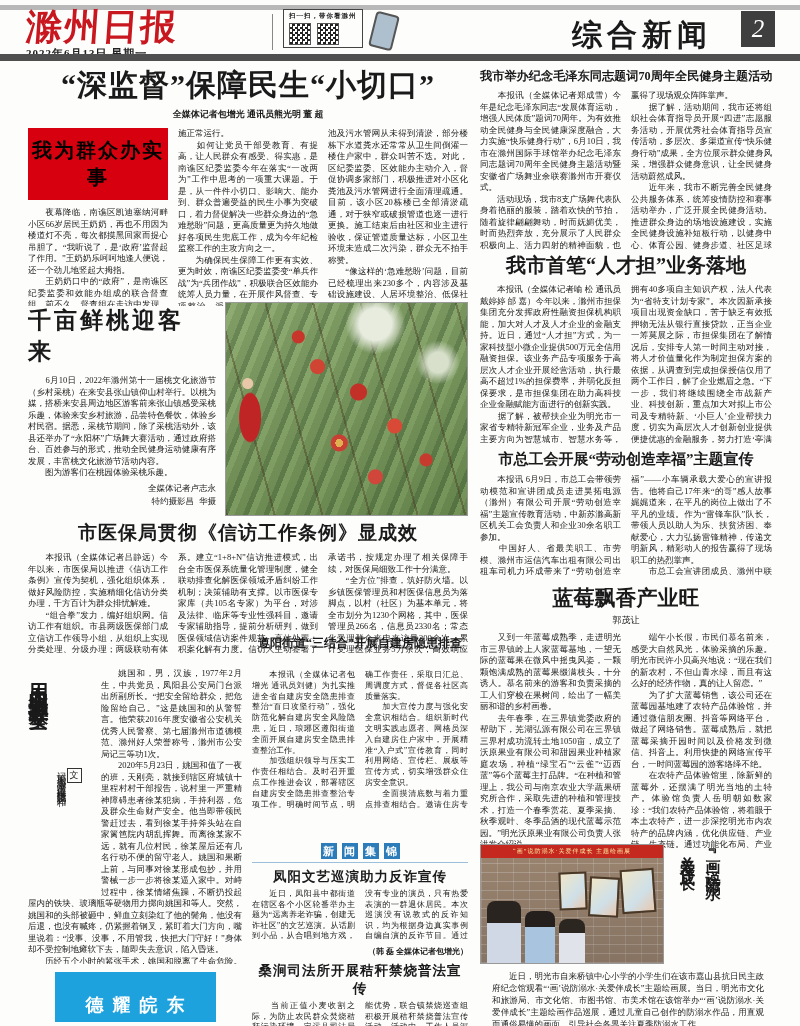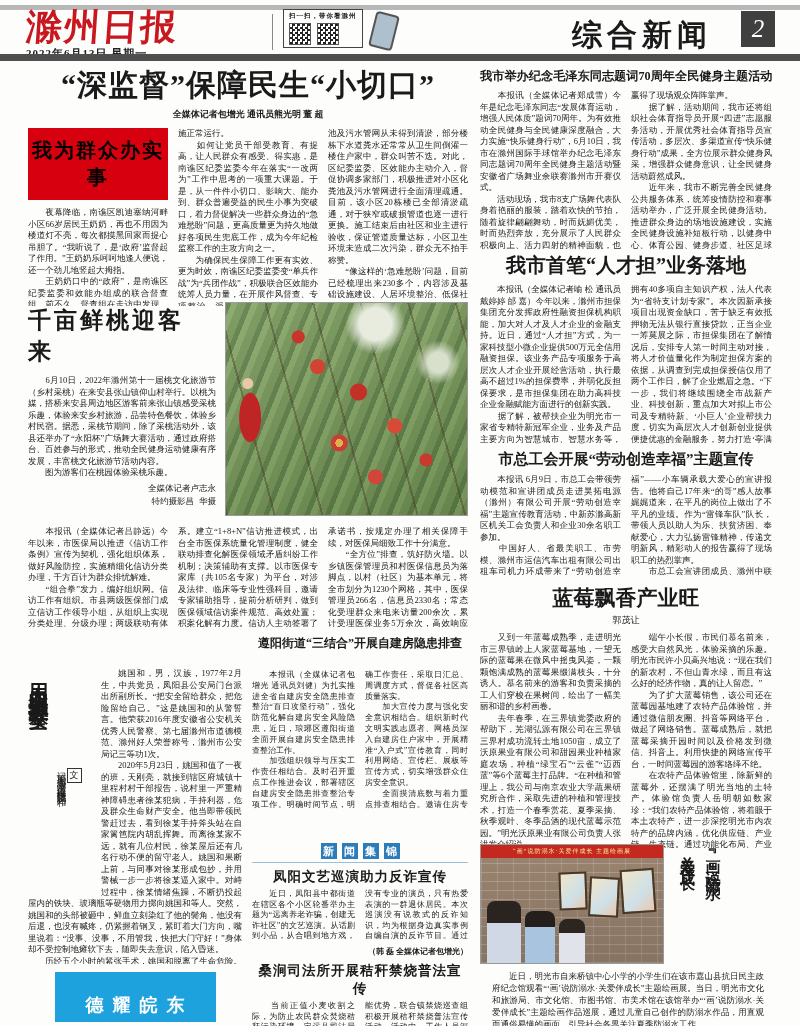--- a/index.html
+++ b/index.html
@@ -171,20 +171,21 @@
       <div class="peach-headline">千亩鲜桃迎客来</div>
       <div class="body-text">　　6月10日，2022年滁州第十一届桃文化旅游节（乡村采桃）在来安县张山镇仰山村举行。以桃为媒，搭桥来安县周边地区游客前来张山镇感受采桃乐趣，体验来安乡村旅游，品尝特色餐饮，体验乡村民宿。据悉，采桃节期间，除了采桃活动外，该县还举办了“永阳杯”广场舞大赛活动，通过政府搭台、百姓参与的形式，推动全民健身运动健康有序发展，丰富桃文化旅游节活动内容。
 　　图为游客们在桃园体验采桃乐趣。</div>
       <div class="peach-credits">全媒体记者卢志永
 特约摄影昌  华摄</div>
     </div>
     <div class="peach-photo"></div>
   </div>
 
   <div id="medical">
+    <div class="medical-headline">市医保局贯彻《信访工作条例》显成效</div>
     <div class="medical-body body-text cols-3">　　本报讯（全媒体记者吕静远）今年以来，市医保局以推进《信访工作条例》宣传为契机，强化组织体系，做好风险防控，实施精细化信访分类办理，千方百计为群众排忧解难。
 　　“组合拳”发力，编好组织网。信访工作有组织。市县两级医保部门成立信访工作领导小组，从组织上实现分类处理、分级办理；两级联动有体系。建立“1+8+N”信访推进模式，出台全市医保系统量化管理制度，健全联动排查化解医保领域矛盾纠纷工作机制；决策辅助有支撑。以市医保专家库（共105名专家）为平台，对涉及法律、临床等专业性强科目，邀请专家辅助指导，提前分析研判，做到医保领域信访案件规范、高效处置；积案化解有力度。信访人主动签署了承诺书，按规定办理了相关保障手续，对医保局细致工作十分满意。
 　　“全方位”排查，筑好防火墙。以乡镇医保管理员和村医保信息员为落脚点，以村（社区）为基本单元，将全市划分为1230个网格，其中，医保管理员266名，信息员2330名；常态化受理群众来电来访量200余次，累计受理医保业务5万余次，高效响应民生诉求，有效疏导信访矛盾；流程化“上网”答疑，1至5月份，回复群众关心热点问题97件，满意率100%。
 　　“多层次”宣传，构筑大格局。高位谋划学习宣传，坚持把学习宣传工作与单位建设结合起来；丰富载体学习宣传。依托“两微一端”等新媒体以及大型显示屏、宣传栏等渠道进行广泛深入宣传，全市医保部门共制作《条例》宣传微视频4部。同时注意收集涉及医保待遇相关问题，有效回应群众的关切。</div>
   </div>
 
   <div id="hero">
     <div class="hero-body">
       <div class="hero-float">
         <div class="hero-vtitle">用血肉之躯护群众安全</div>

